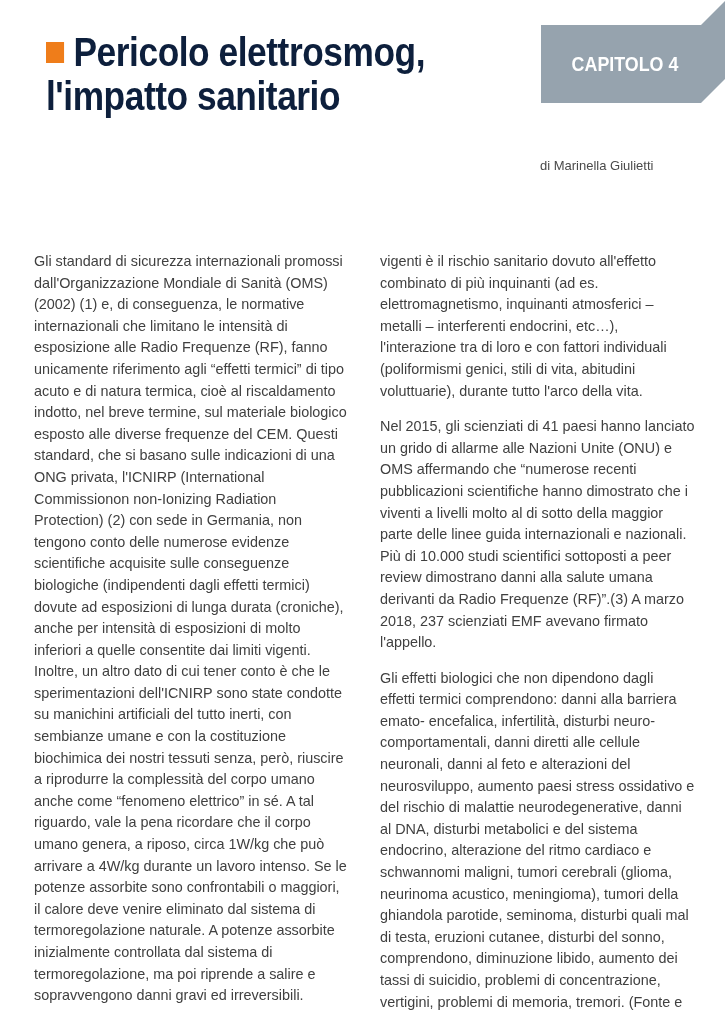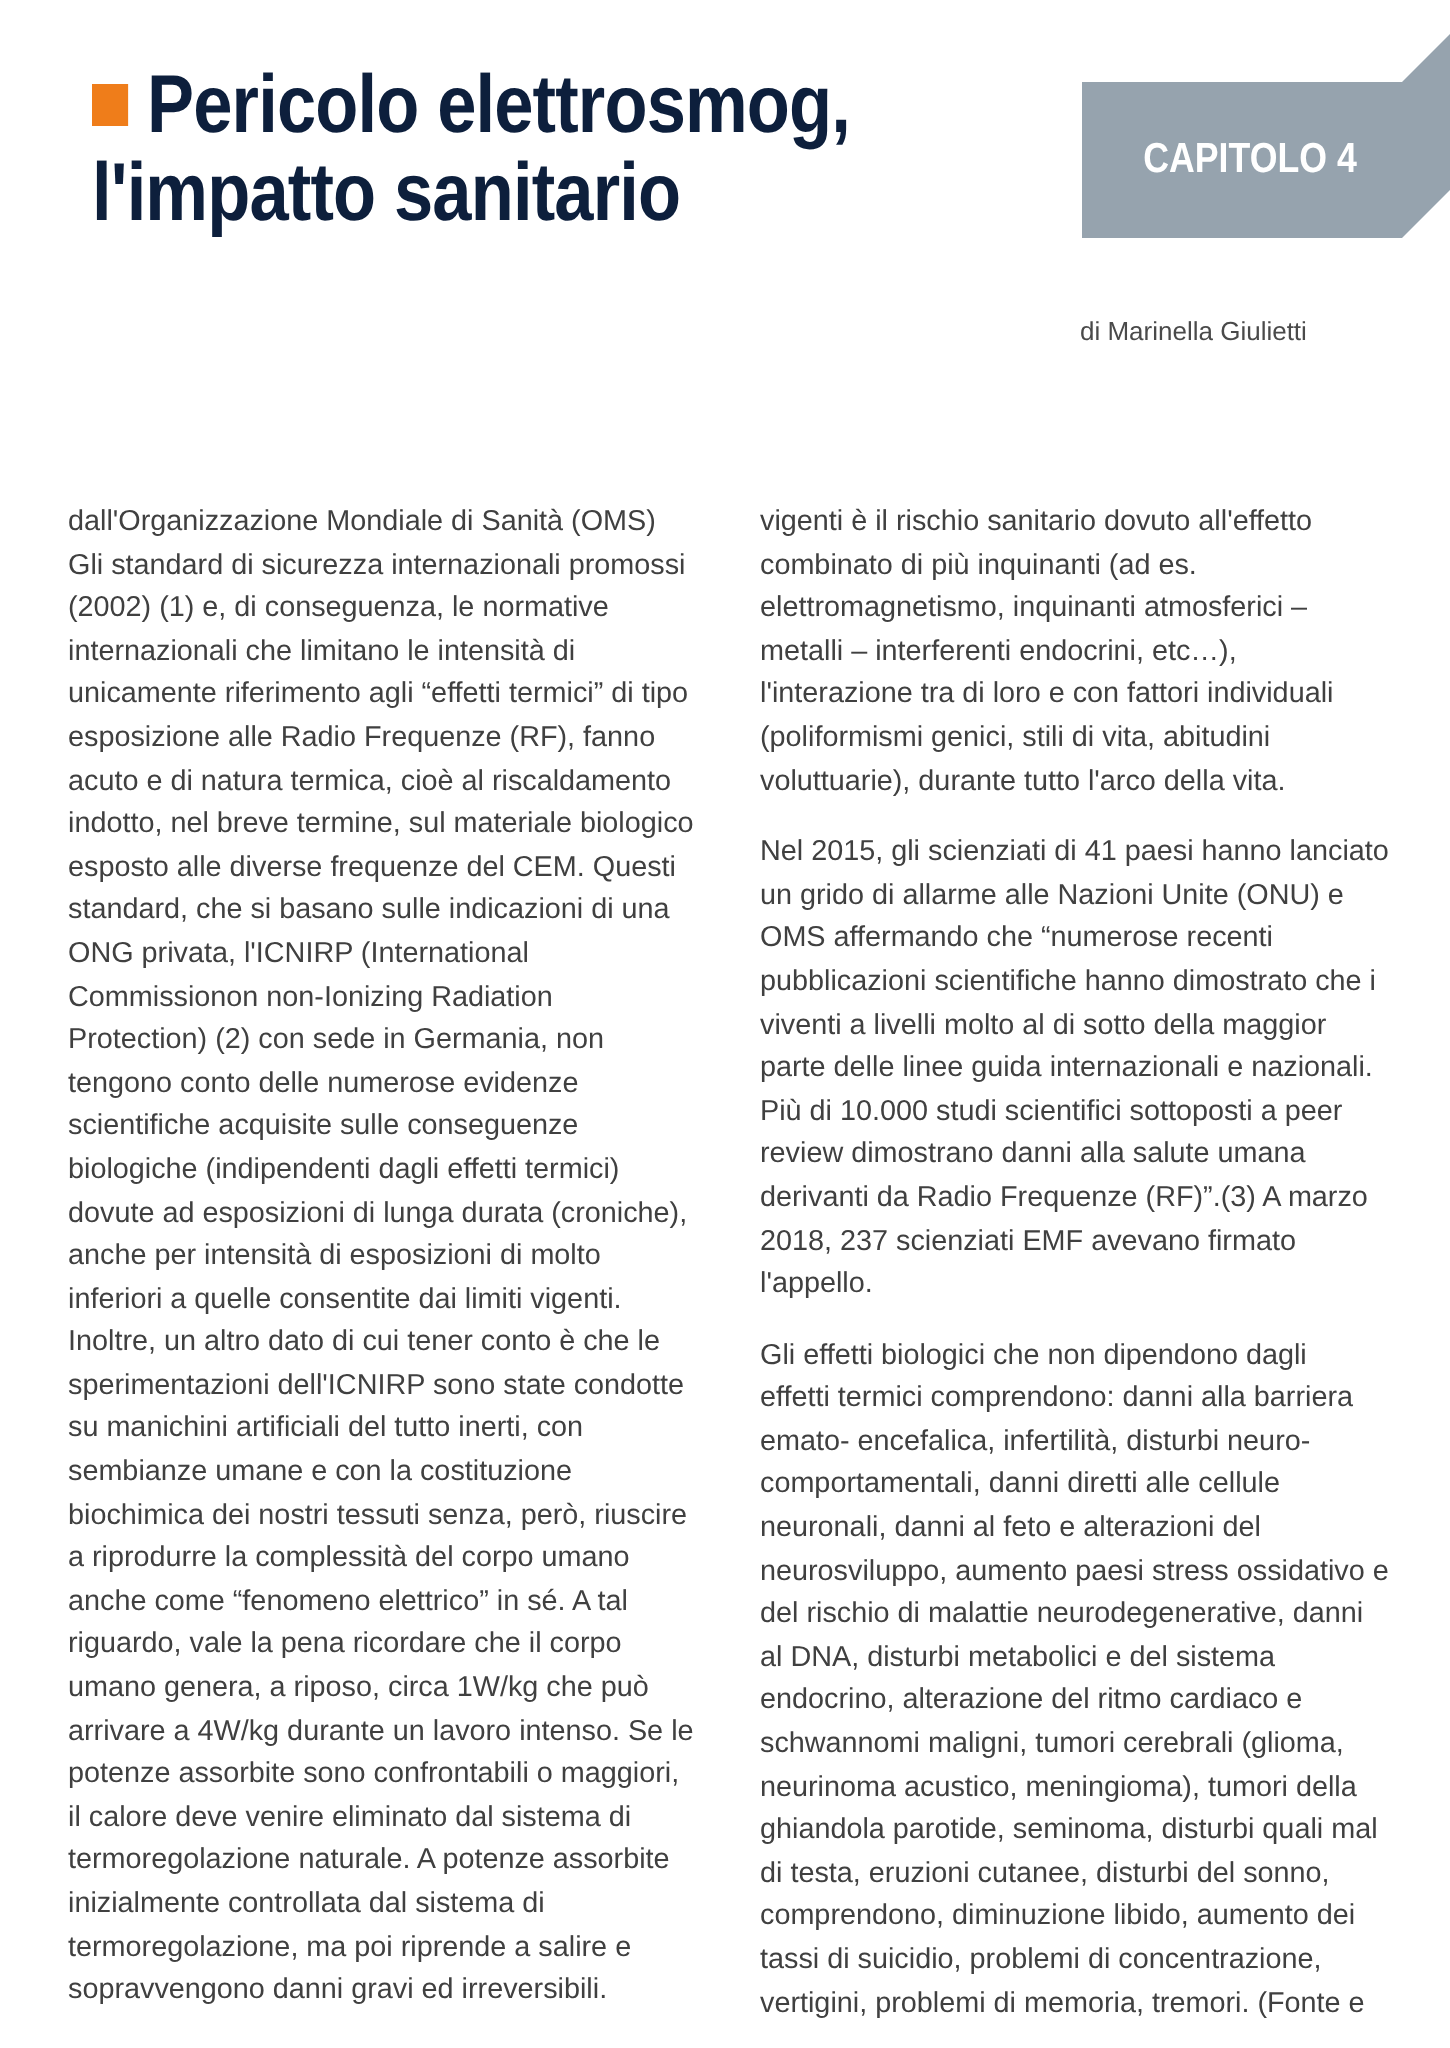--- a/index.html
+++ b/index.html
@@ -11,21 +11,21 @@
   .title-line {
     font-family: "Liberation Sans", sans-serif; font-weight: bold;
     font-size: 41px; line-height: 44px; color: #0d1f3c;
     letter-spacing: -0.5px; transform: scaleX(0.86); transform-origin: left center;
     white-space: nowrap;
   }
   .title-line .bullet {
     display: inline-block; width: 21px; height: 21px; background: #ef7d1a;
     margin-right: 11px; vertical-align: 3px;
   }
-  .chapter-banner { position: absolute; left: 541px; top: 16px; width: 184px; height: 104px; }
+  .chapter-banner { position: absolute; left: 541px; top: 0; width: 184px; height: 104px; }
   .chapter-banner svg { position: absolute; left: 0; top: 0; }
   .chapter-label {
     position: absolute; left: 0; top: 25px; width: 168px; height: 78px;
     display: flex; align-items: center; justify-content: center;
     color: #ffffff; font-weight: bold; font-size: 21px; letter-spacing: 0px;
     transform: scaleX(0.85); transform-origin: center;
   }
   .author {
     position: absolute; left: 540px; top: 158px; font-size: 13px; color: #4a4a4a;
   }
@@ -49,26 +49,26 @@
   <svg width="184" height="104" viewBox="0 0 184 104">
     <polygon points="0,25 160,25 184,1 184,79 160,103 0,103" fill="#96a3ae"></polygon>
   </svg>
   <div class="chapter-label">CAPITOLO 4</div>
 </div>
 
 <div class="author">di Marinella Giulietti</div>
 
 <div class="column col-left">
   <p>
+      <span class="line">Gli standard di sicurezza internazionali promossi</span>
       <span class="line">dall'Organizzazione Mondiale di Sanità (OMS)</span>
-      <span class="line">Gli standard di sicurezza internazionali promossi</span>
       <span class="line">(2002) (1) e, di conseguenza, le normative</span>
       <span class="line">internazionali che limitano le intensità di</span>
+      <span class="line">esposizione alle Radio Frequenze (RF), fanno</span>
       <span class="line">unicamente riferimento agli “effetti termici” di tipo</span>
-      <span class="line">esposizione alle Radio Frequenze (RF), fanno</span>
       <span class="line">acuto e di natura termica, cioè al riscaldamento</span>
       <span class="line">indotto, nel breve termine, sul materiale biologico</span>
       <span class="line">esposto alle diverse frequenze del CEM.  Questi</span>
       <span class="line">standard, che si basano sulle indicazioni di una</span>
       <span class="line">ONG privata, l'ICNIRP (International</span>
       <span class="line">Commissionon non-Ionizing Radiation</span>
       <span class="line">Protection) (2) con sede in Germania, non</span>
       <span class="line">tengono conto delle numerose evidenze</span>
       <span class="line">scientifiche acquisite sulle conseguenze</span>
       <span class="line">biologiche (indipendenti dagli effetti termici)</span>

